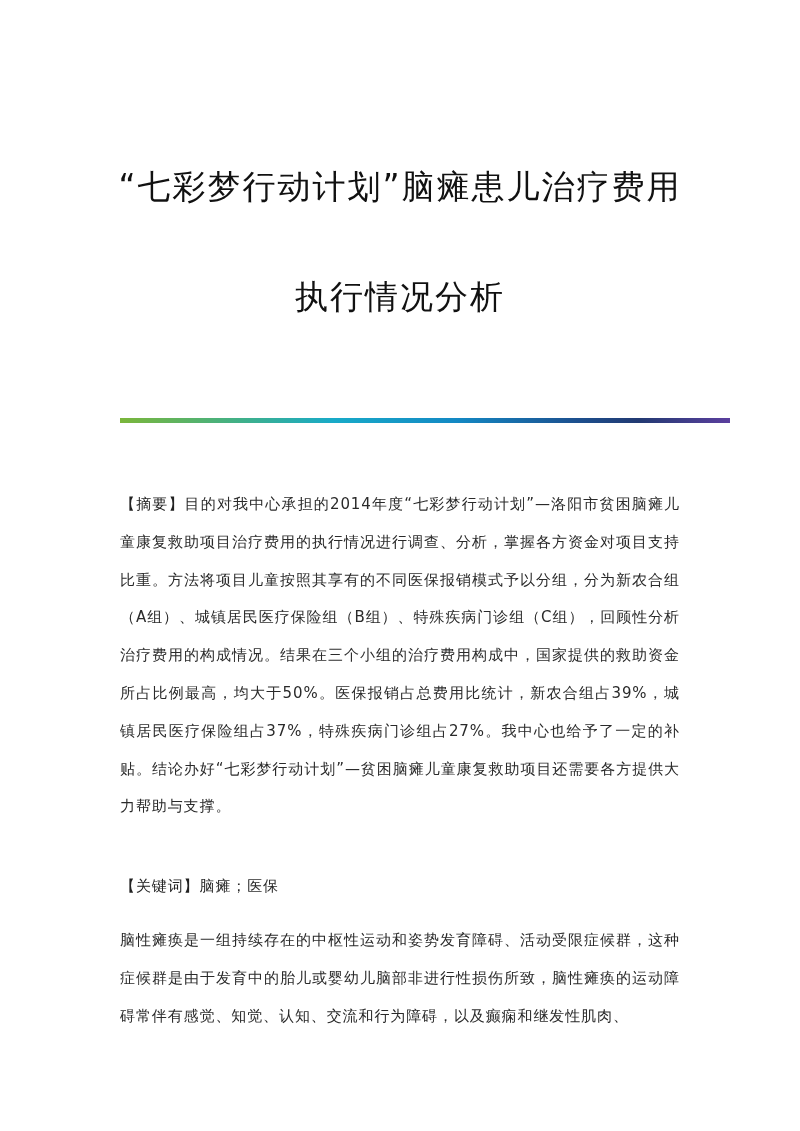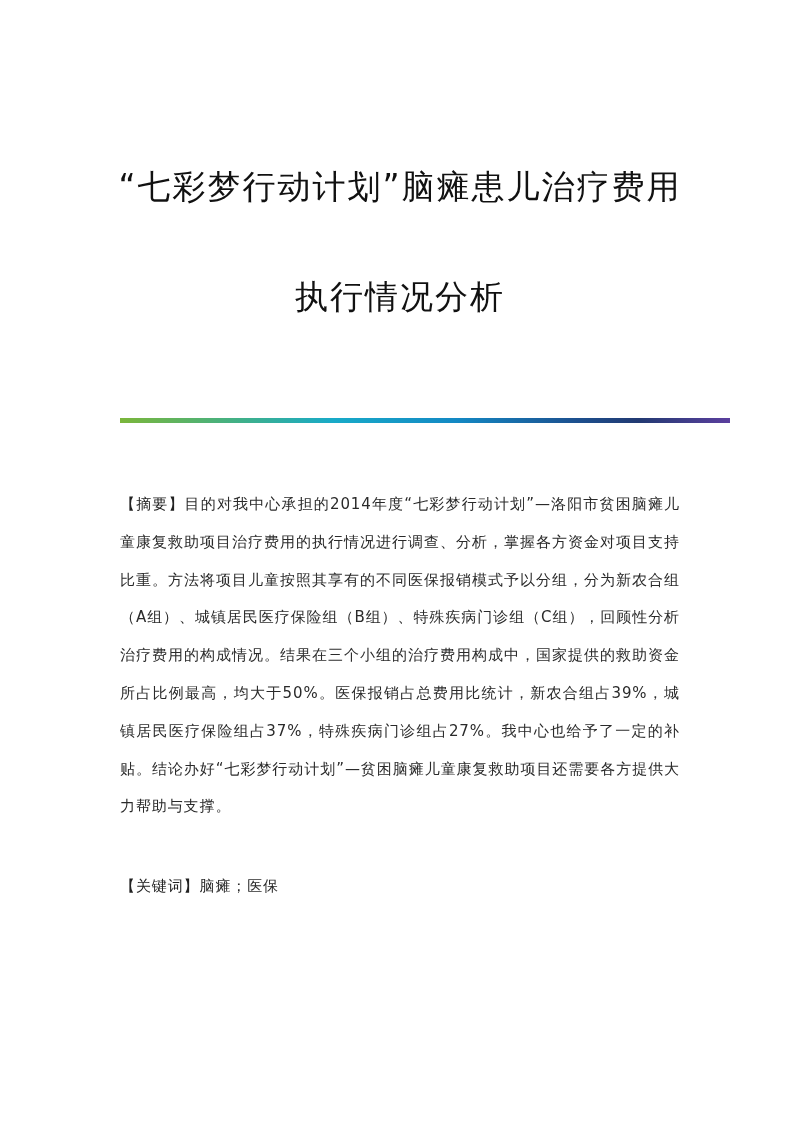--- a/index.html
+++ b/index.html
@@ -77,14 +77,17 @@
   <div class="divider"></div>
 
   <div class="body-text abstract">
     <p class="para"><span class="tag">【摘要】</span><span>目的对我中心承担的2014年度“七彩梦行动计划”—洛阳市贫困脑瘫儿童康复救助项目治疗费用的执行情况进行调查、分析，掌握各方资金对项目支持比重。方法将项目儿童按照其享有的不同医保报销模式予以分组，分为新农合组（A组）、城镇居民医疗保险组（B组）、特殊疾病门诊组（C组），回顾性分析治疗费用的构成情况。结果在三个小组的治疗费用构成中，国家提供的救助资金所占比例最高，均大于50%。医保报销占总费用比统计，新农合组占39%，城镇居民医疗保险组占37%，特殊疾病门诊组占27%。我中心也给予了一定的补贴。结论办好“七彩梦行动计划”—贫困脑瘫儿童康复救助项目还需要各方提供大力帮助与支撑。</span></p>
   </div>
 
   <div class="body-text keywords">
     <p class="para"><span class="tag">【关键词】</span><span>脑瘫；医保</span></p>
   </div>
 
+  <div class="body-text intro">
+    <p class="para">脑性瘫痪是一组持续存在的中枢性运动和姿势发育障碍、活动受限症候群，这种症候群是由于发育中的胎儿或婴幼儿脑部非进行性损伤所致，脑性瘫痪的运动障碍常伴有感觉、知觉、认知、交流和行为障碍，以及癫痫和继发性肌肉、</p>
+  </div>
 
 </div>
 
 </body></html>

